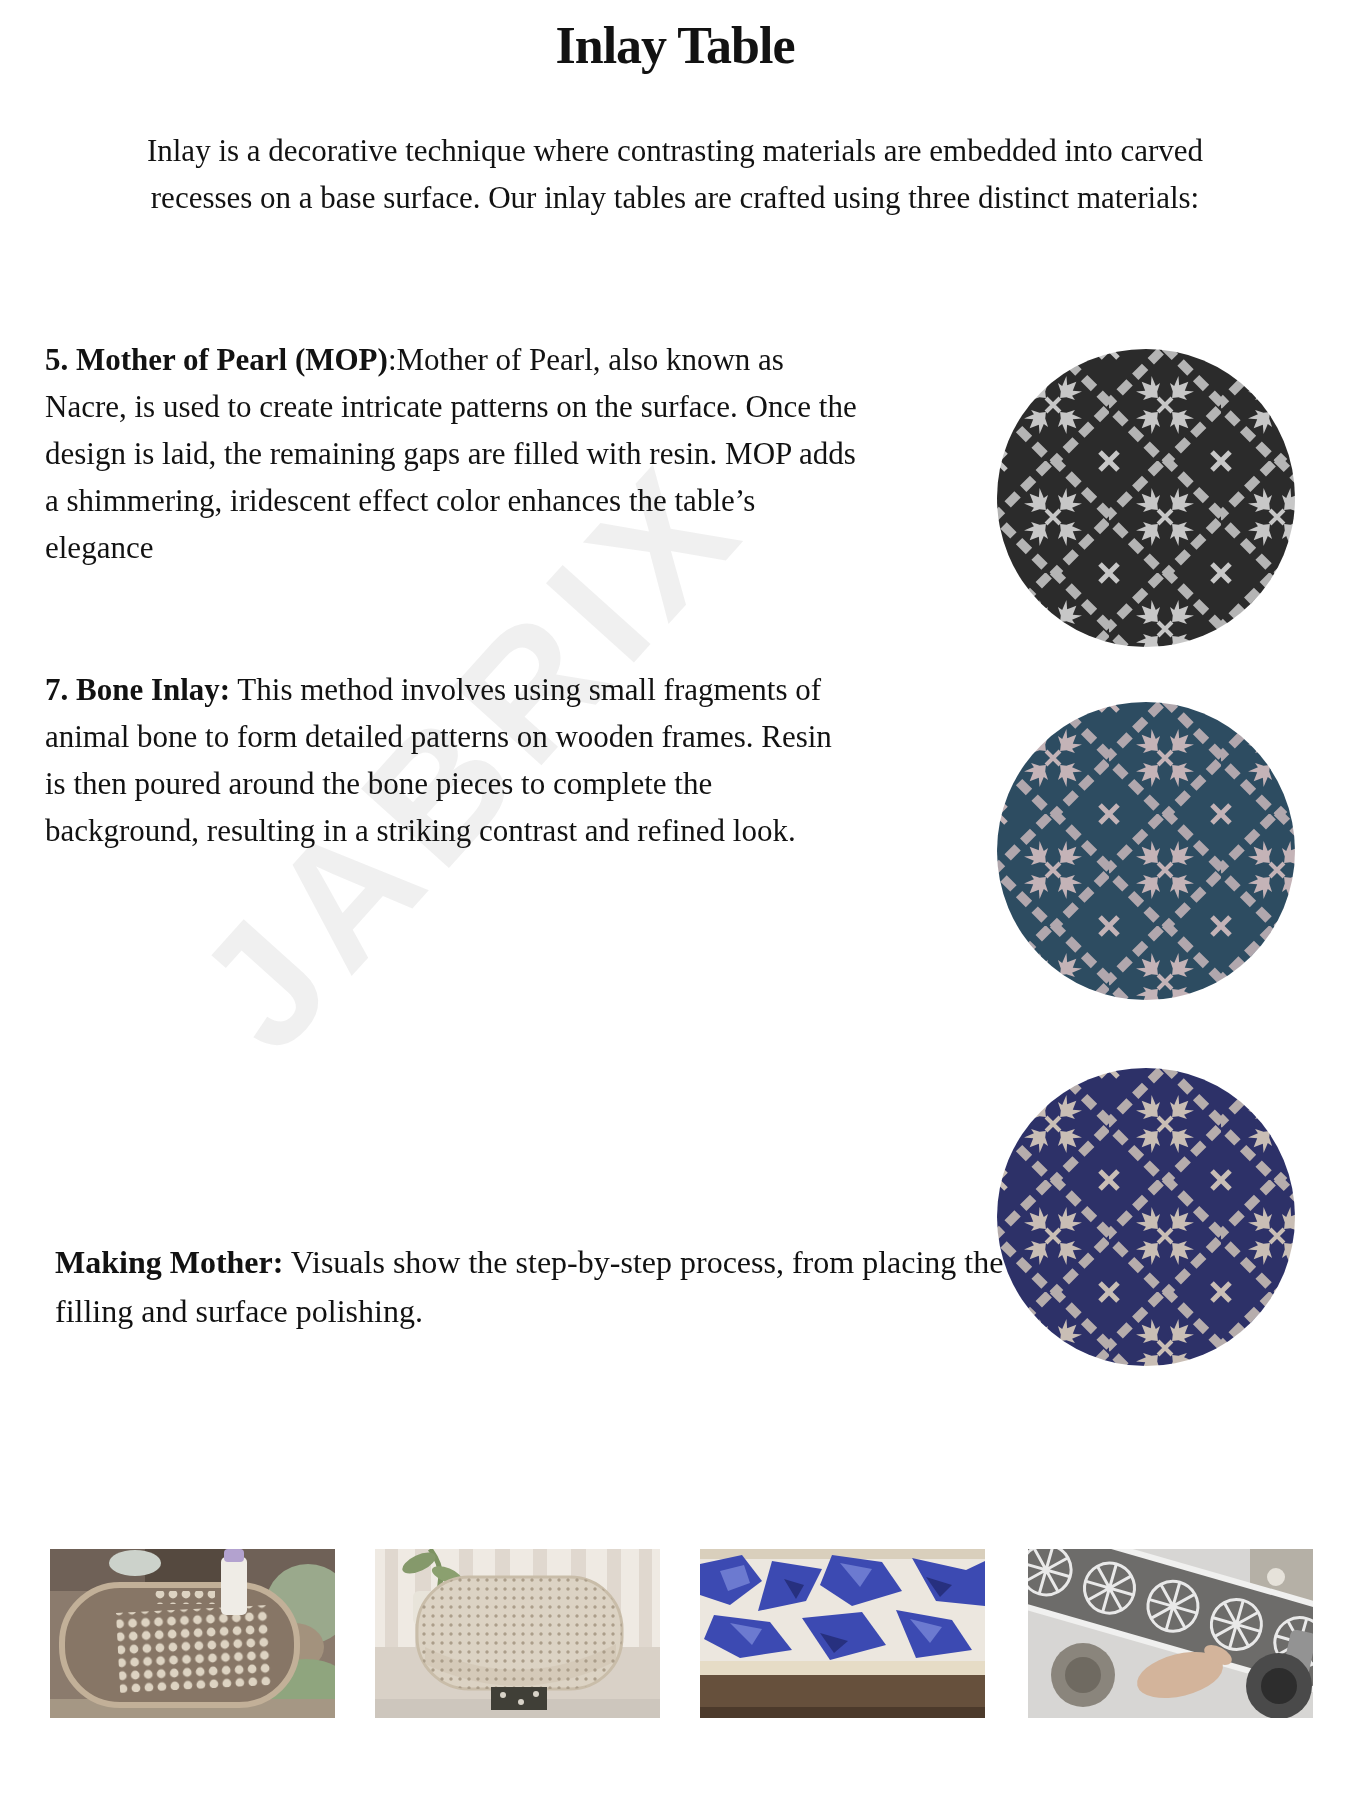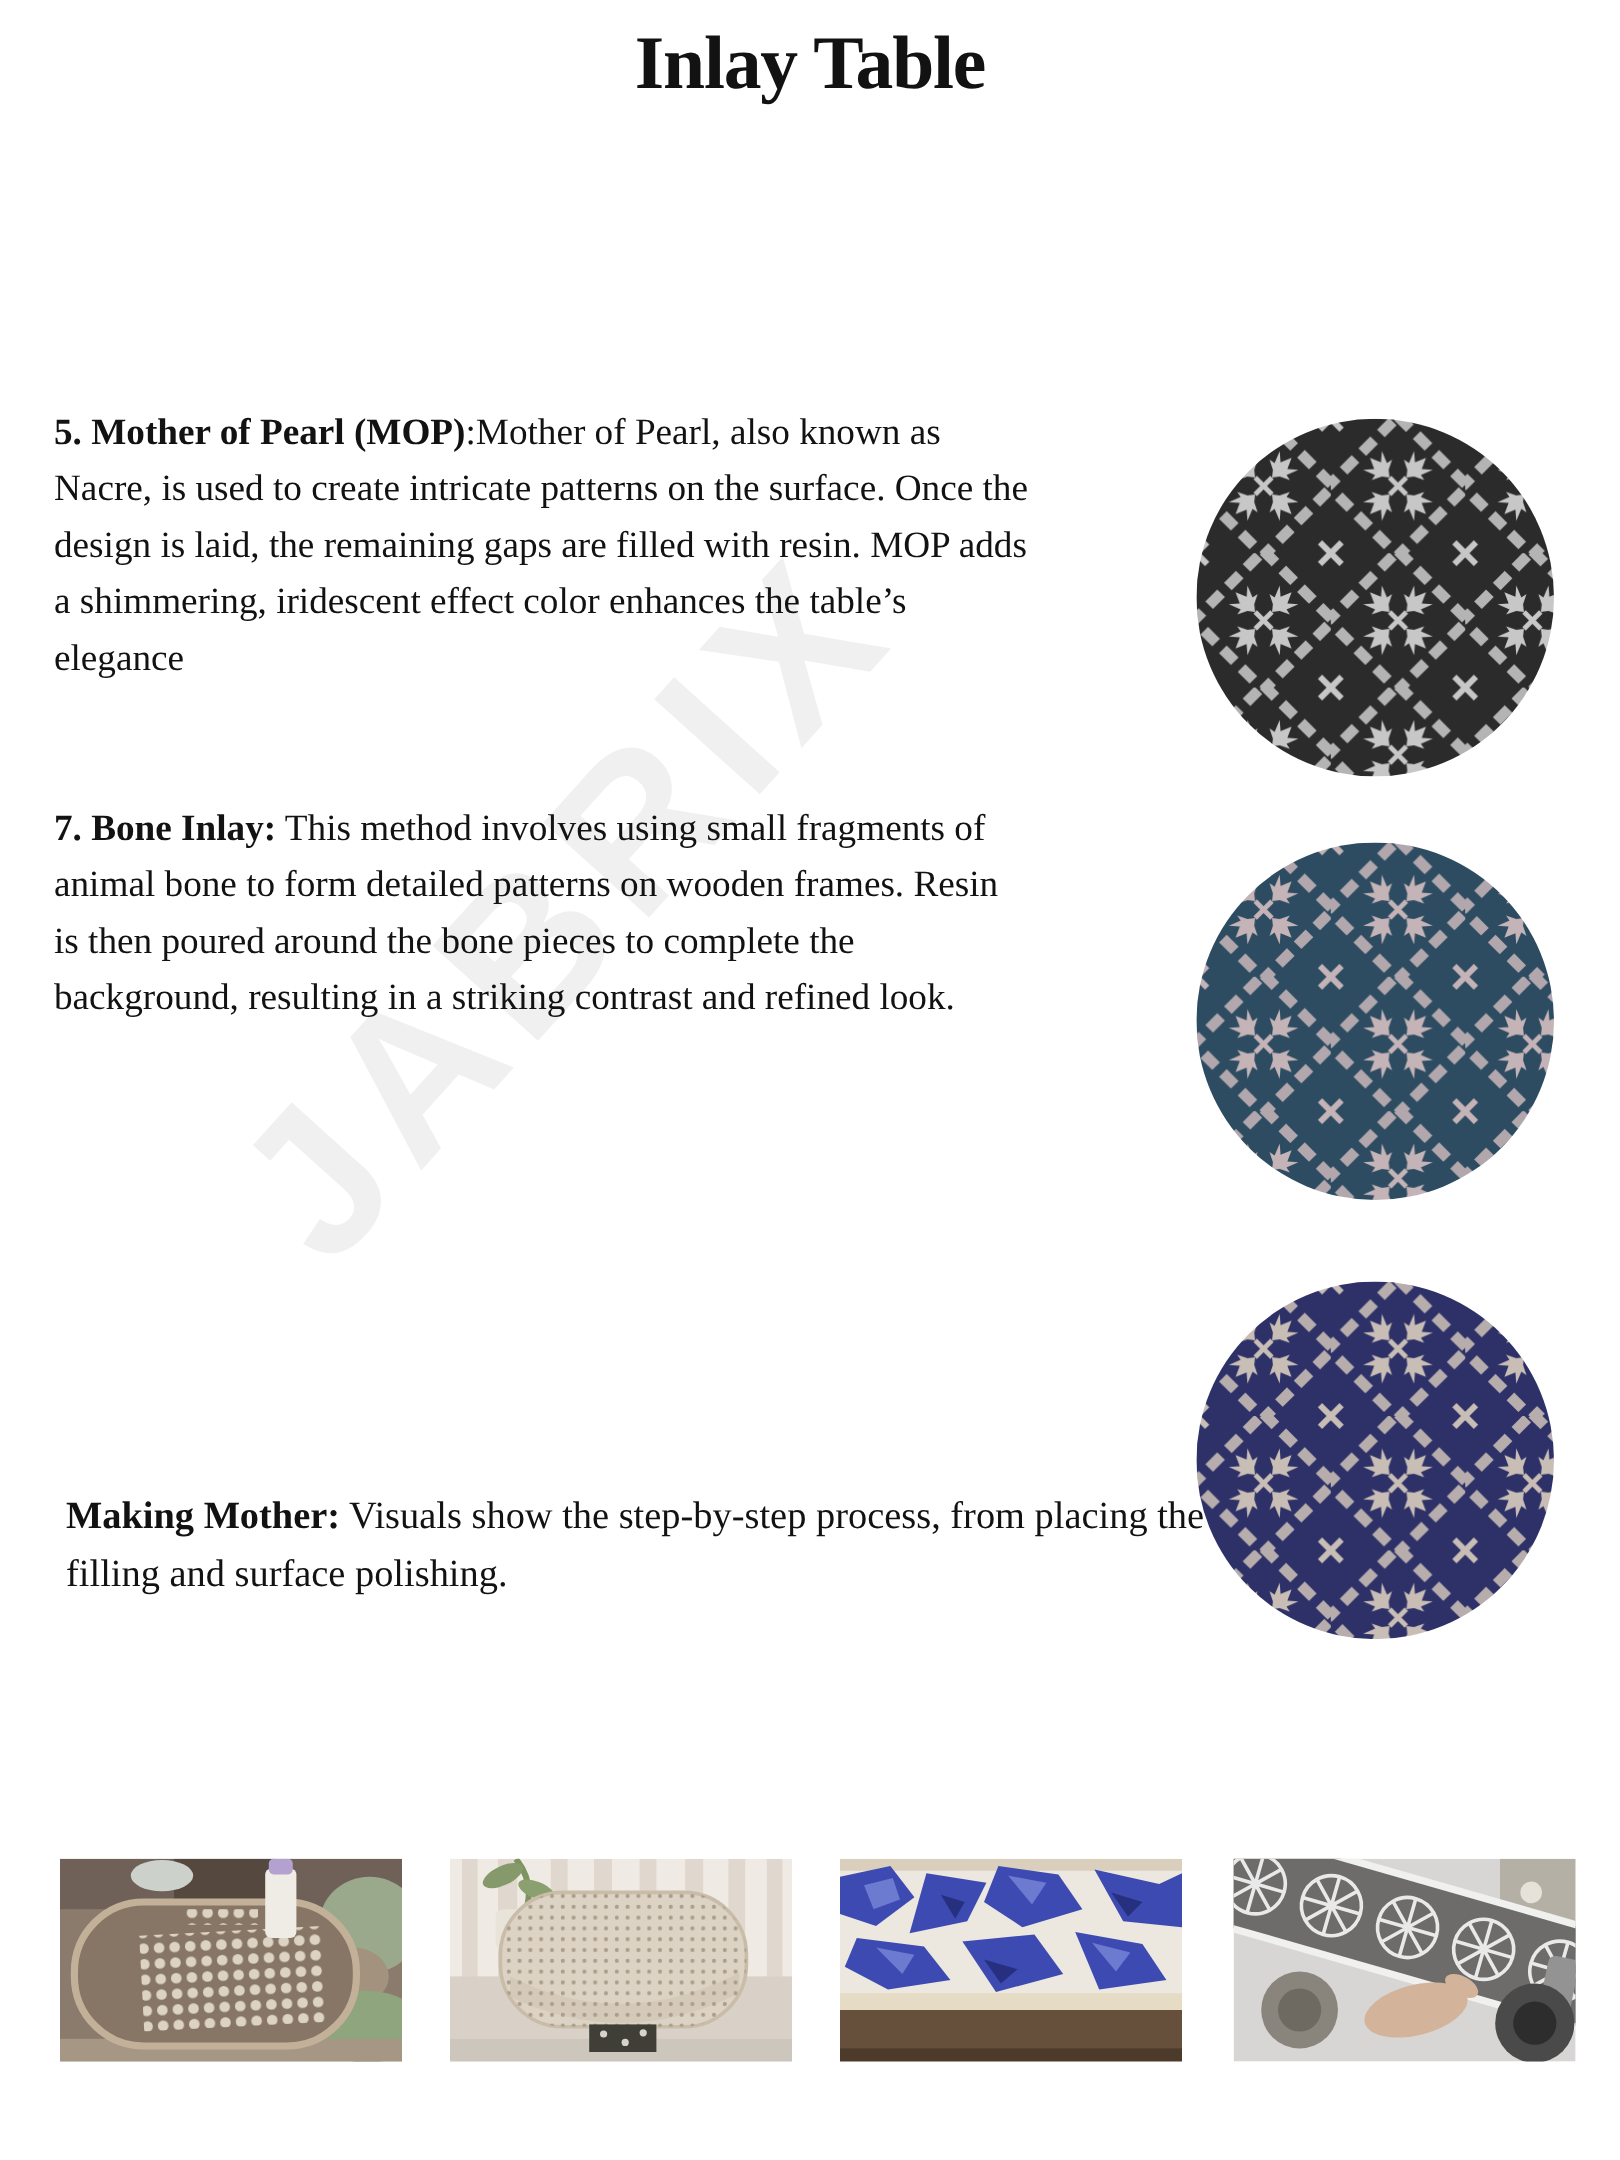--- a/index.html
+++ b/index.html
@@ -11,21 +11,21 @@
   .watermark {
     position:absolute; left:-20px; top:545px; width:980px; height:420px;
     display:flex; align-items:center; justify-content:center;
     transform:rotate(-48deg);
     font-family:"Liberation Sans", sans-serif; font-weight:bold;
     font-size:172px; letter-spacing:14px; color:rgba(40,40,40,0.07);
     z-index:0; white-space:nowrap;
   }
   .title {
     position:absolute; top:16px; left:0; width:100%; text-align:center;
-    font-size:63px; font-weight:bold; letter-spacing:-1px; z-index:1;
+    font-size:52px; font-weight:bold; letter-spacing:-1px; z-index:1;
   }
   .intro {
     position:absolute; top:127px; left:50%; transform:translateX(-50%);
     width:1075px; text-align:center; font-size:31px; line-height:47px; z-index:1;
   }
   .section {
     position:absolute; left:45px; width:815px;
     font-size:31px; line-height:47px; z-index:1;
   }
   .sec1 { top:336px; } .sec2 { top:666px; } .sec3 { top:953px; }
@@ -48,20 +48,21 @@
 </style>
 </head>
 <body>
 
 <div class="page">
 
   <div class="watermark">JABRIX</div>
 
   <h1 class="title">Inlay Table</h1>
 
+  <p class="intro">Inlay is a decorative technique where contrasting materials are embedded into carved recesses on a base surface. Our inlay tables are crafted using three distinct materials:</p>
 
   <p class="section sec1"><b>5. Mother of Pearl (MOP)</b><span>:Mother of Pearl, also known as Nacre, is used to create intricate patterns on the surface. Once the design is laid, the remaining gaps are filled with resin. MOP adds a shimmering, iridescent effect color enhances the table’s elegance</span></p>
 
   <p class="section sec2"><b>7. Bone Inlay:</b><span> This method involves using small fragments of animal bone to form detailed patterns on wooden frames. Resin is then poured around the bone pieces to complete the background, resulting in a striking contrast and refined look.</span></p>
 
 
   <p class="making"><b>Making Mother:</b><span> Visuals show the step-by-step process, from placing the inlay pieces to resin filling and surface polishing.</span></p>
 
   <div class="circle-fig c1" style="--bg: #2b2b2b; --fg: #c7c7c7;">
     <svg viewBox="0 0 298 298">

